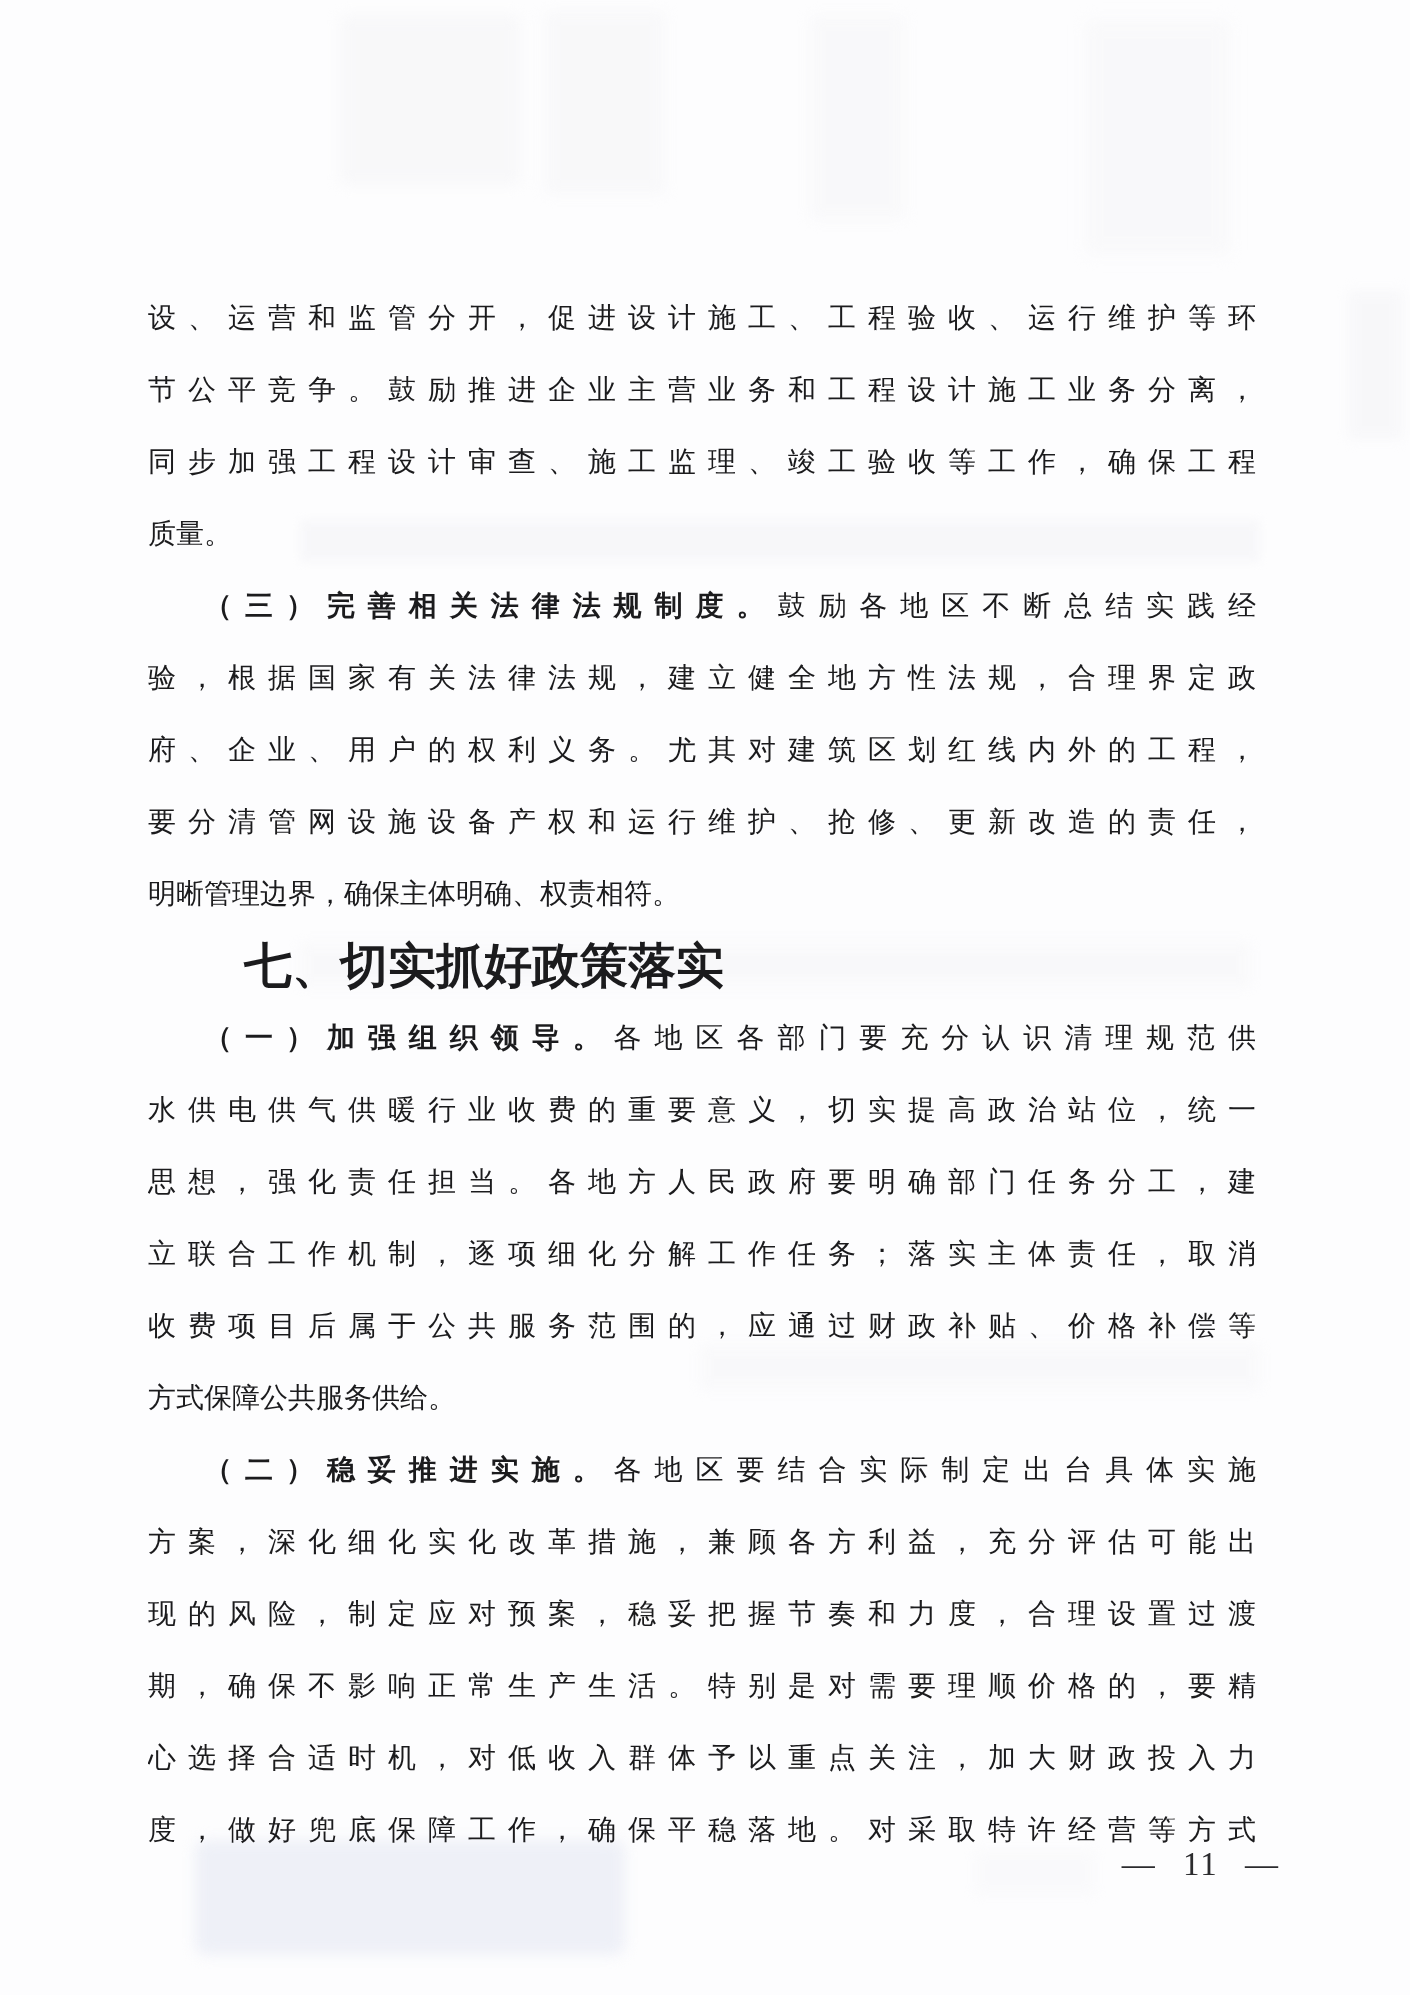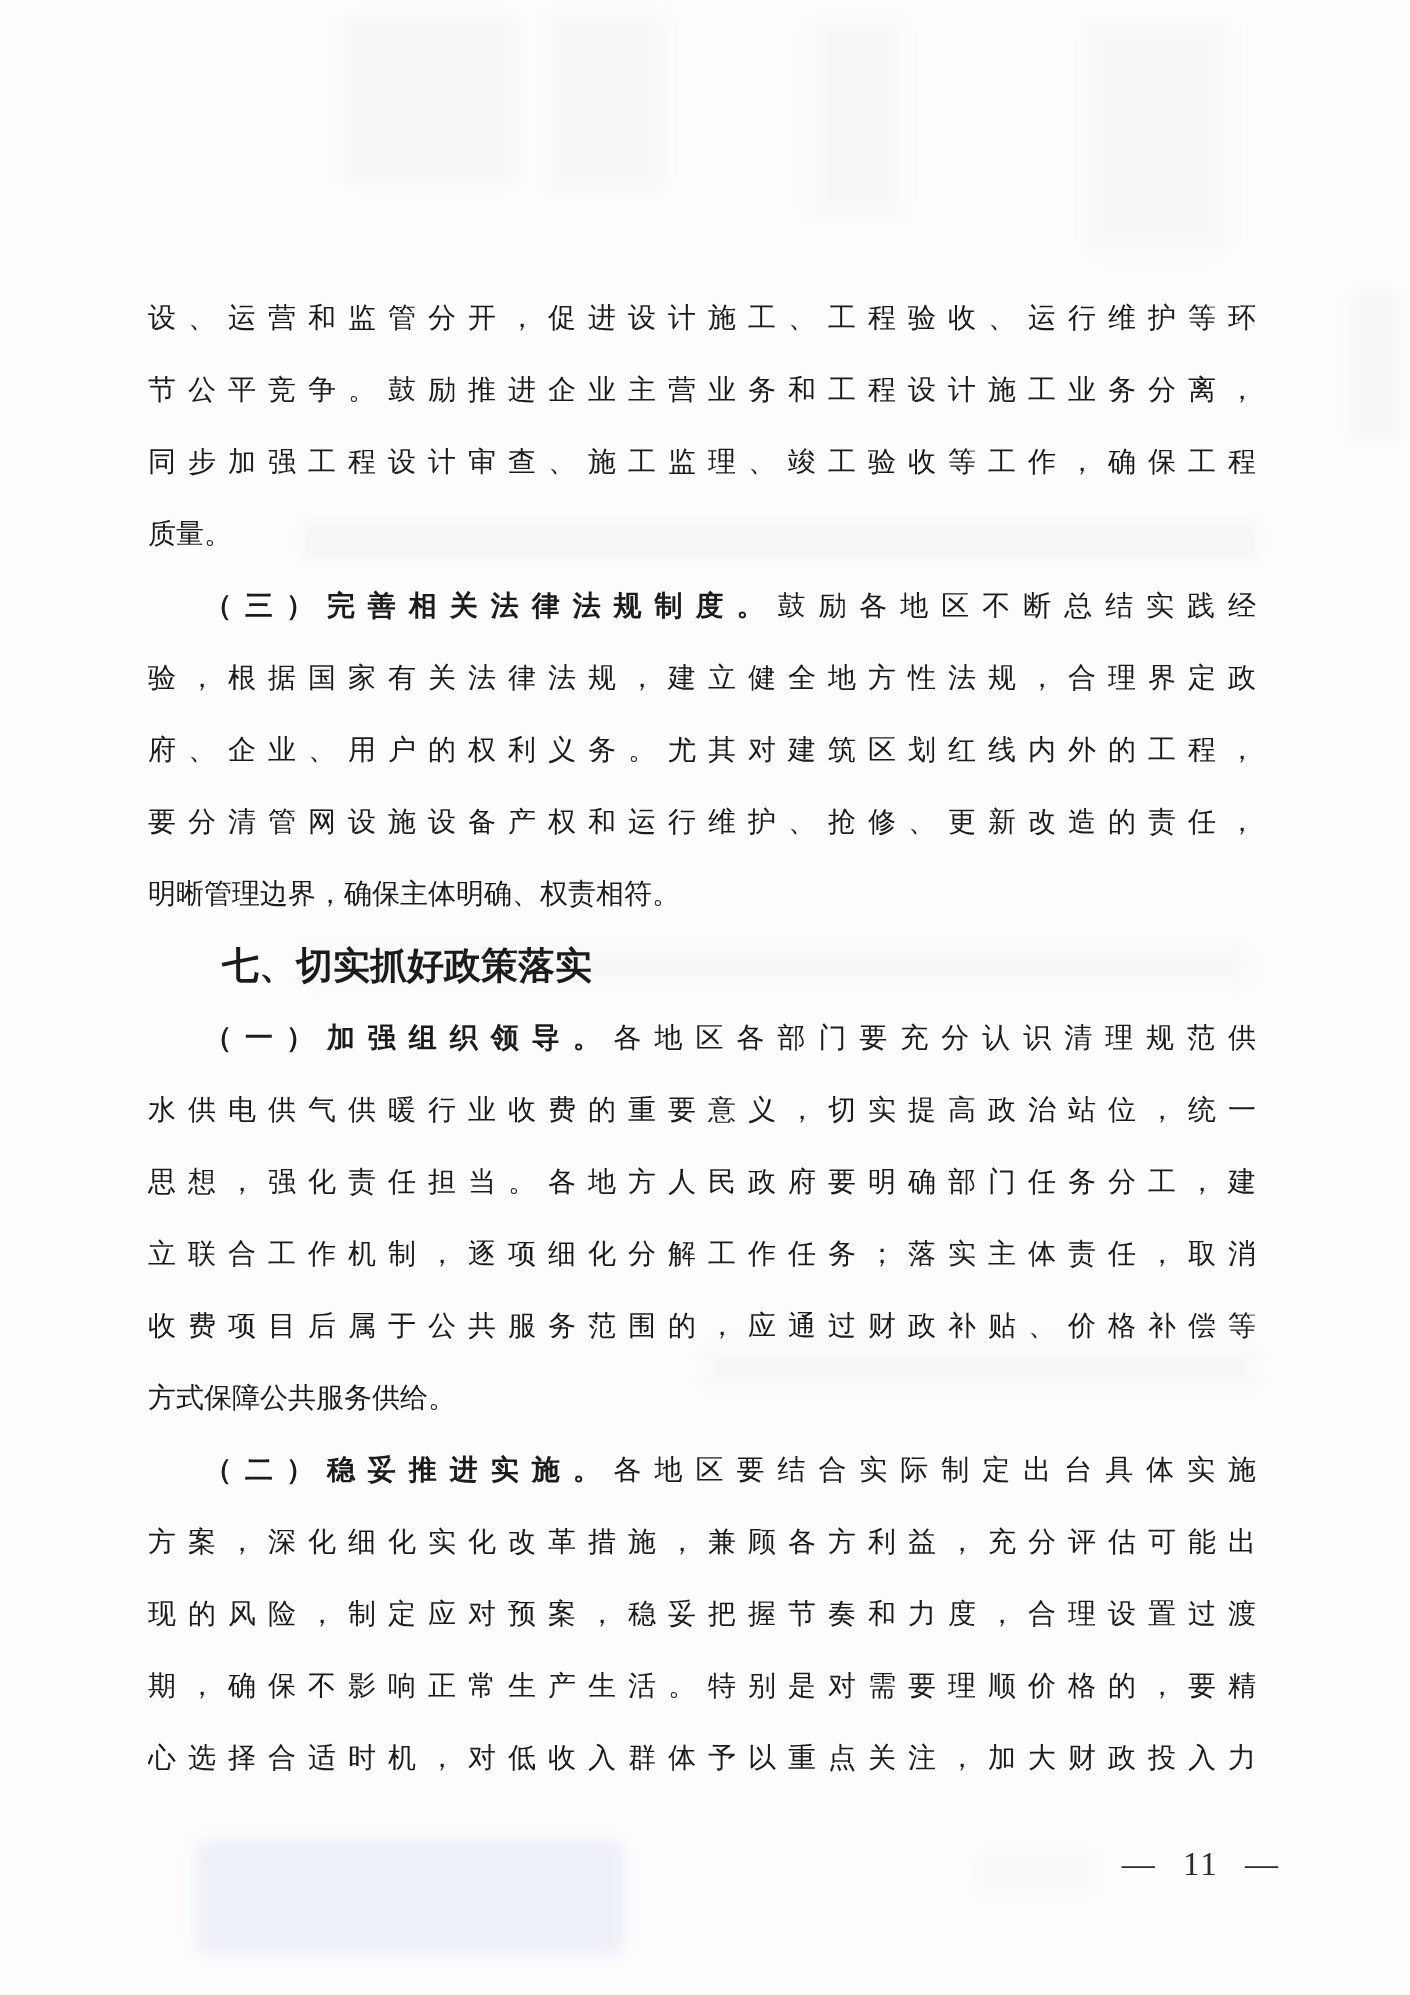--- a/index.html
+++ b/index.html
@@ -27,21 +27,21 @@
     text-align: justify;
     text-justify: inter-character;
     overflow: hidden;
   }
   .jl { text-align-last: justify; }
   .nj { text-align-last: left; }
   .ind { text-indent: 2em; }
   .bold { font-weight: 700; }
   .heading {
     font-weight: 700;
-    font-size: 37px;
+    font-size: 48px;
     text-align-last: left;
   }
   .footer {
     position: absolute;
     top: 1846px;
     right: 130px;
     font-size: 33px;
     color: #2b2b2e;
     letter-spacing: 2px;
     word-spacing: 16px;
@@ -89,18 +89,19 @@
     <div class="ln jl">思想，强化责任担当。各地方人民政府要明确部门任务分工，建</div>
     <div class="ln jl">立联合工作机制，逐项细化分解工作任务；落实主体责任，取消</div>
     <div class="ln jl">收费项目后属于公共服务范围的，应通过财政补贴、价格补偿等</div>
     <div class="ln nj">方式保障公共服务供给。</div>
 
     <div class="ln jl ind"><span class="bold">（二）稳妥推进实施。</span><span>各地区要结合实际制定出台具体实施</span></div>
     <div class="ln jl">方案，深化细化实化改革措施，兼顾各方利益，充分评估可能出</div>
     <div class="ln jl">现的风险，制定应对预案，稳妥把握节奏和力度，合理设置过渡</div>
     <div class="ln jl">期，确保不影响正常生产生活。特别是对需要理顺价格的，要精</div>
     <div class="ln jl">心选择合适时机，对低收入群体予以重点关注，加大财政投入力</div>
+    <div class="ln jl">度，做好兜底保障工作，确保平稳落地。对采取特许经营等方式</div>
 
   </div>
 
   <div class="footer">— 11 —</div>
 
 </div>
 
 </body></html>

